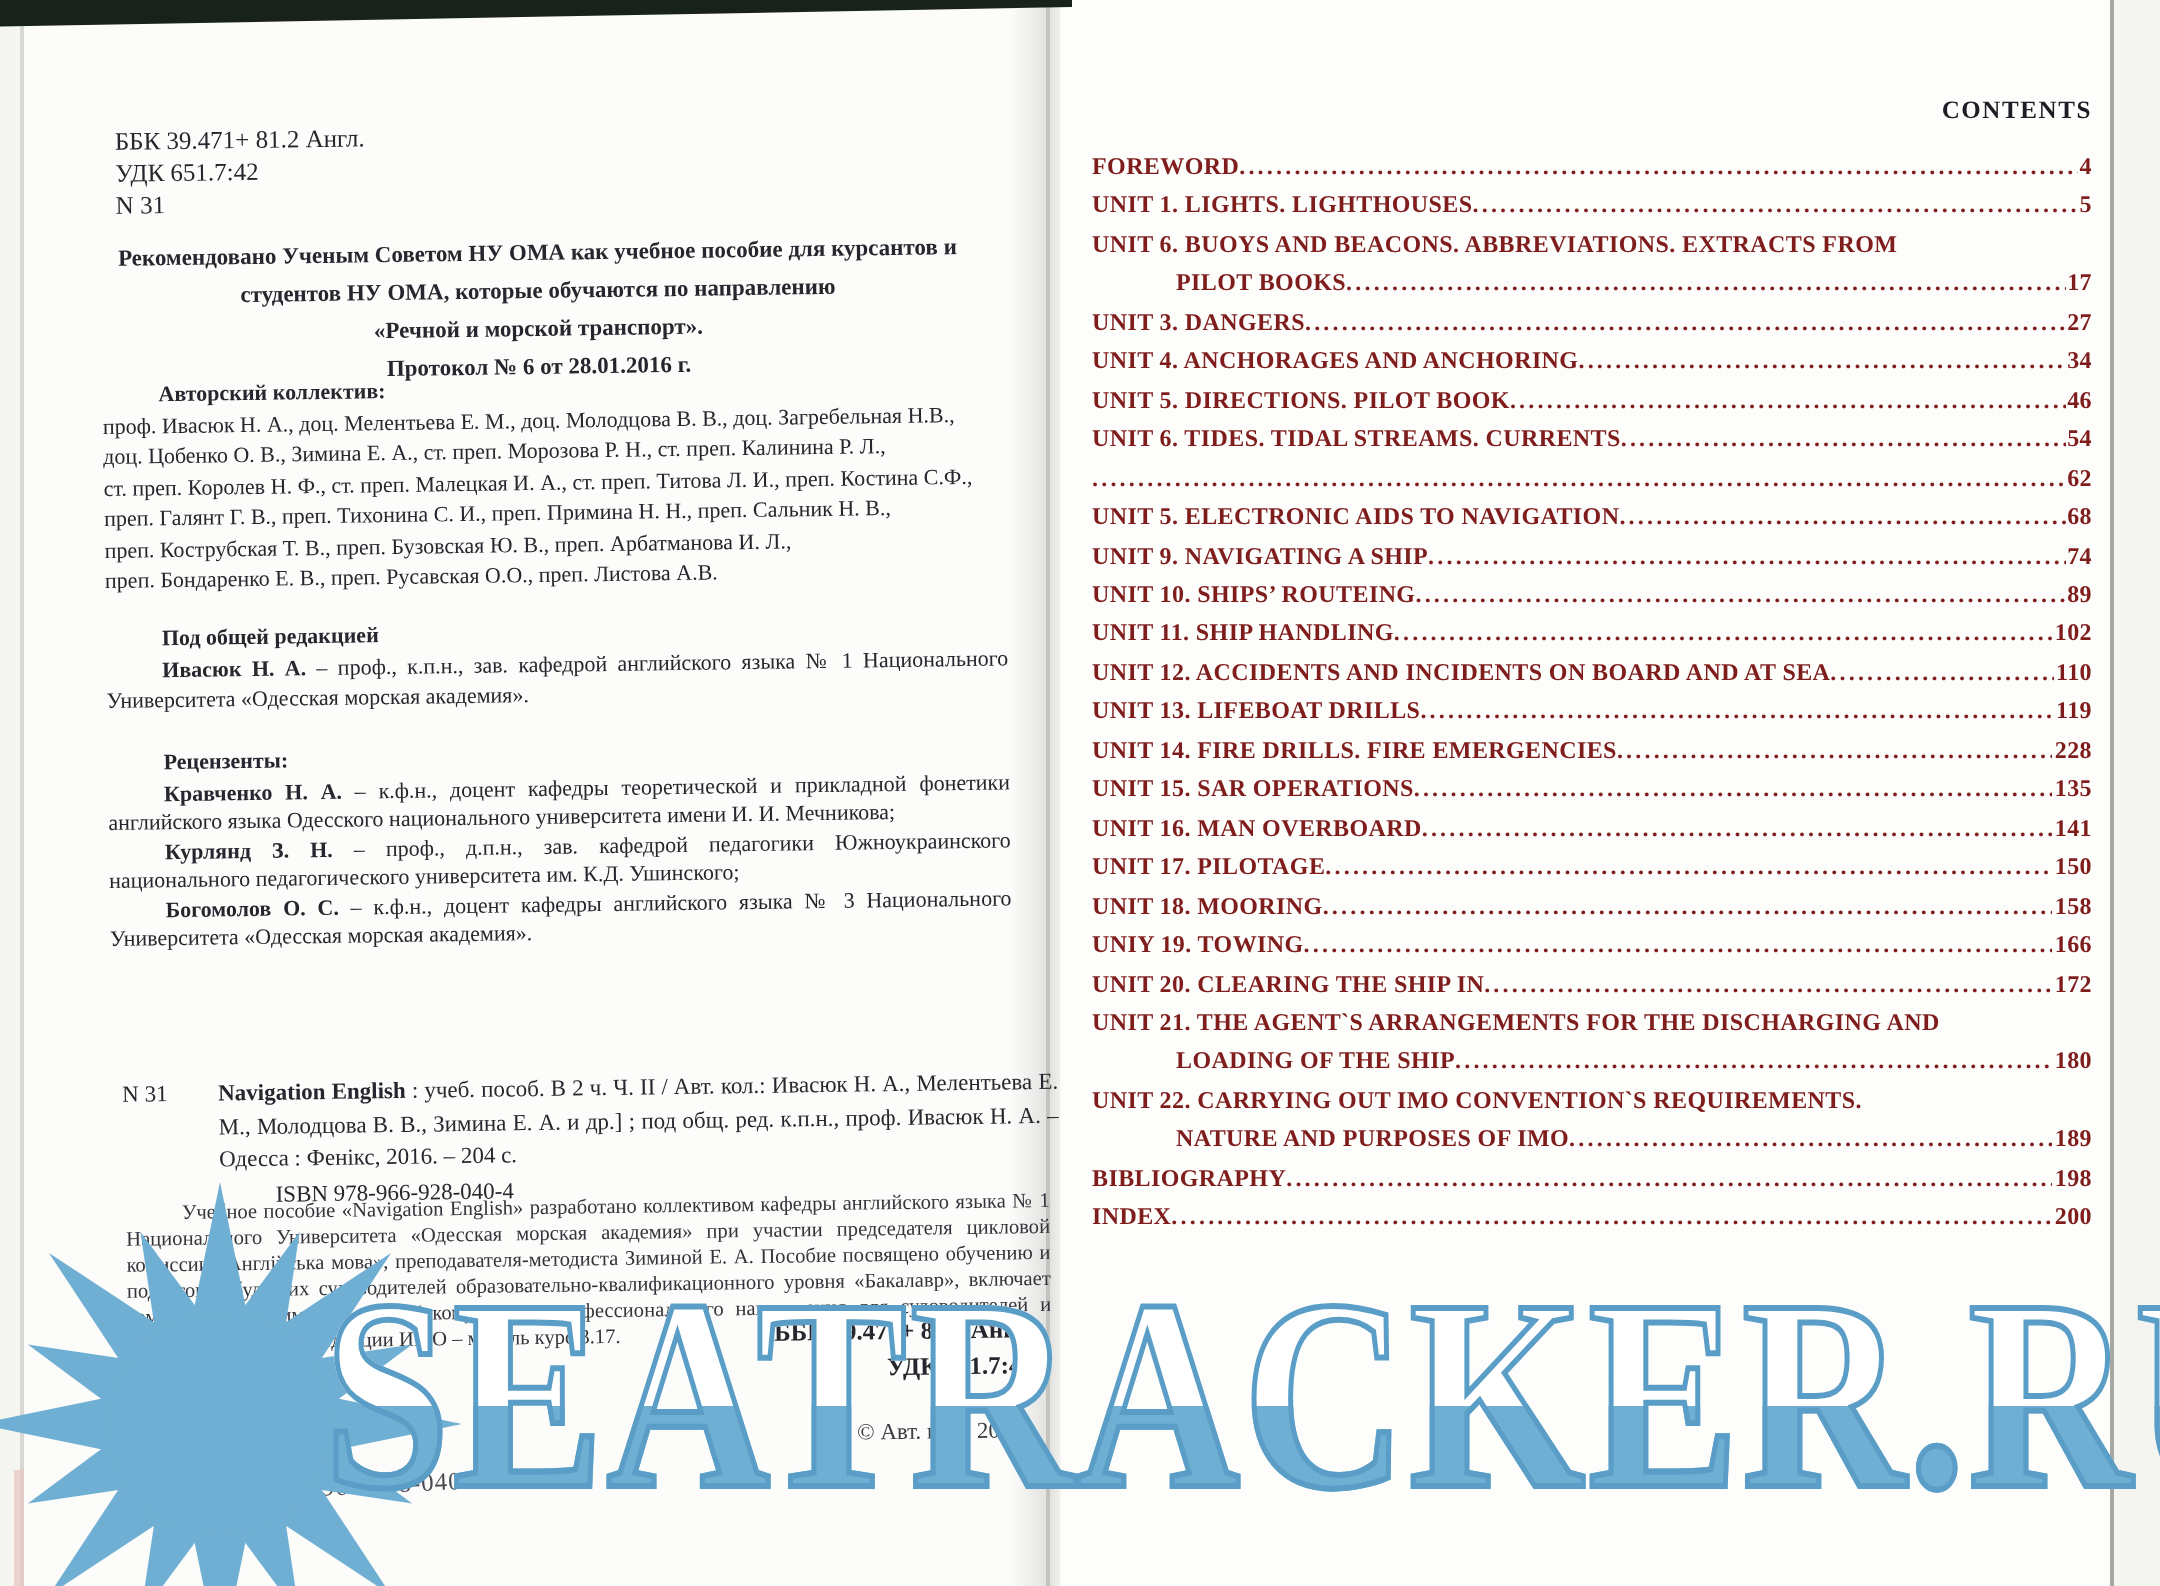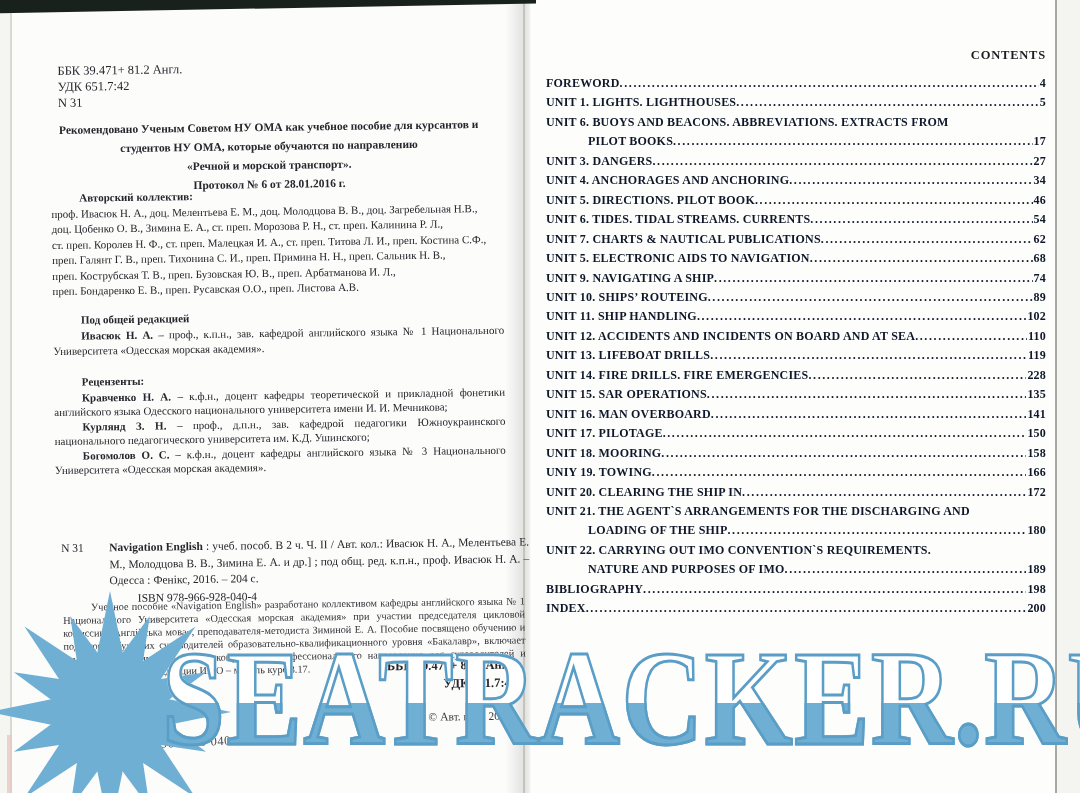--- a/index.html
+++ b/index.html
@@ -40,21 +40,21 @@
   .annotation{top:599px;left:48px;width:462px;}
   .annotation .para{font-size:10.3px;line-height:12.9px;color:#33333b;}
   .codes-bottom{top:660px;right:10px;text-align:right;font-weight:bold;font-size:12.5px;line-height:17.5px;}
   .copyright{top:712px;right:16px;font-size:11.5px;color:#3a3a42;}
   .isbn-bottom{top:735px;left:85px;font-size:12.5px;letter-spacing:.5px;color:#4a4a52;transform:rotate(-2deg);}
 
   
   .right-content{position:absolute;inset:0;padding:48px 10px 0 16px;}
   .toc-title{text-align:right;font-weight:bold;font-size:12.5px;letter-spacing:.8px;color:#1d1d25;margin-bottom:11px;}
   .toc-list{margin-top:6px;}
-  .toc-row{display:flex;align-items:baseline;line-height:19.45px;font-weight:bold;font-size:12px;color:#0f172a;letter-spacing:.2px;}
+  .toc-row{display:flex;align-items:baseline;line-height:19.45px;font-weight:bold;font-size:12px;color:#7f1d1d;letter-spacing:.2px;}
   .toc-row.indent{padding-left:42px;}
   .toc-label{flex:0 0 auto;white-space:pre;}
   .toc-dots{flex:1 1 auto;overflow:hidden;white-space:nowrap;letter-spacing:1.6px;font-weight:bold;}
   .toc-page{flex:0 0 auto;padding-left:1px;}
 
   
   .watermark{position:absolute;inset:0;pointer-events:none;z-index:5;}
   .sun{position:absolute;left:-15px;top:587px;}
   .wm-text{position:absolute;left:162px;top:630px;font-weight:bold;font-size:136px;line-height:1;
     font-family:"Liberation Serif", serif;white-space:nowrap;
@@ -180,21 +180,20 @@
           <span class="toc-label">UNIT 5. DIRECTIONS. PILOT BOOK</span>
           <span class="toc-dots">....................................................................................................................................................................................................................................................................</span>
           <span class="toc-page">46</span>
         </div>
         <div class="toc-row">
           <span class="toc-label">UNIT 6. TIDES. TIDAL STREAMS. CURRENTS</span>
           <span class="toc-dots">....................................................................................................................................................................................................................................................................</span>
           <span class="toc-page">54</span>
         </div>
         <div class="toc-row">
-          <span class="toc-label">UNIT 7. CHARTS &amp; NAUTICAL PUBLICATIONS</span>
           <span class="toc-dots">....................................................................................................................................................................................................................................................................</span>
           <span class="toc-page">62</span>
         </div>
         <div class="toc-row">
           <span class="toc-label">UNIT 5. ELECTRONIC AIDS TO NAVIGATION</span>
           <span class="toc-dots">....................................................................................................................................................................................................................................................................</span>
           <span class="toc-page">68</span>
         </div>
         <div class="toc-row">
           <span class="toc-label">UNIT 9. NAVIGATING A SHIP</span>

